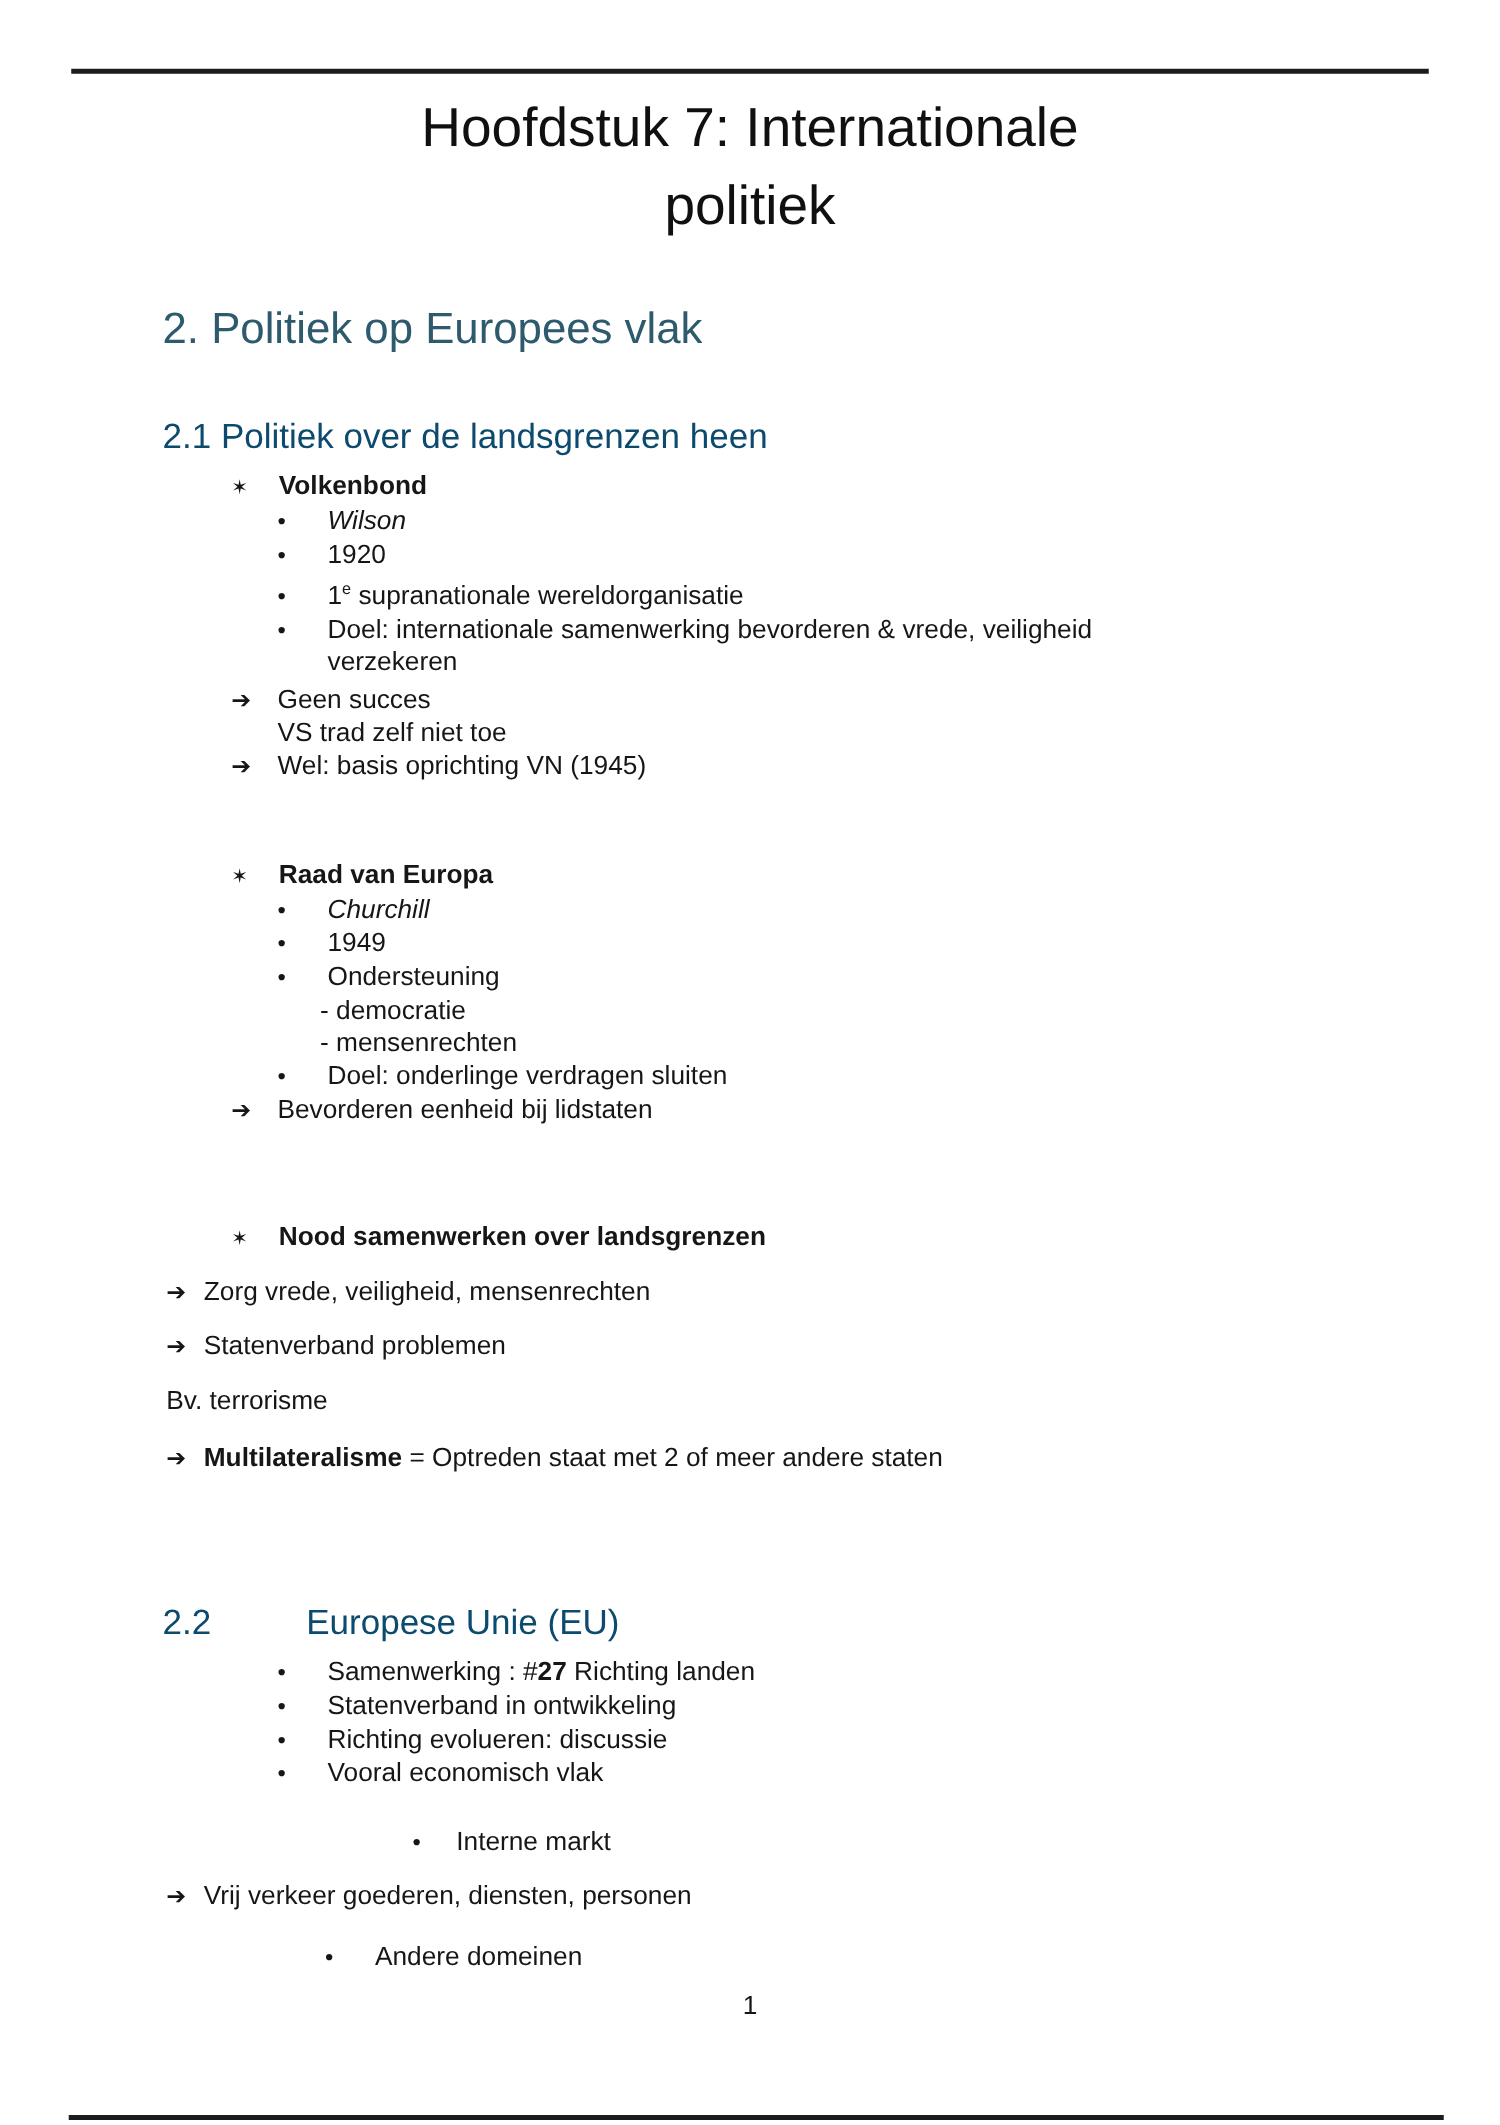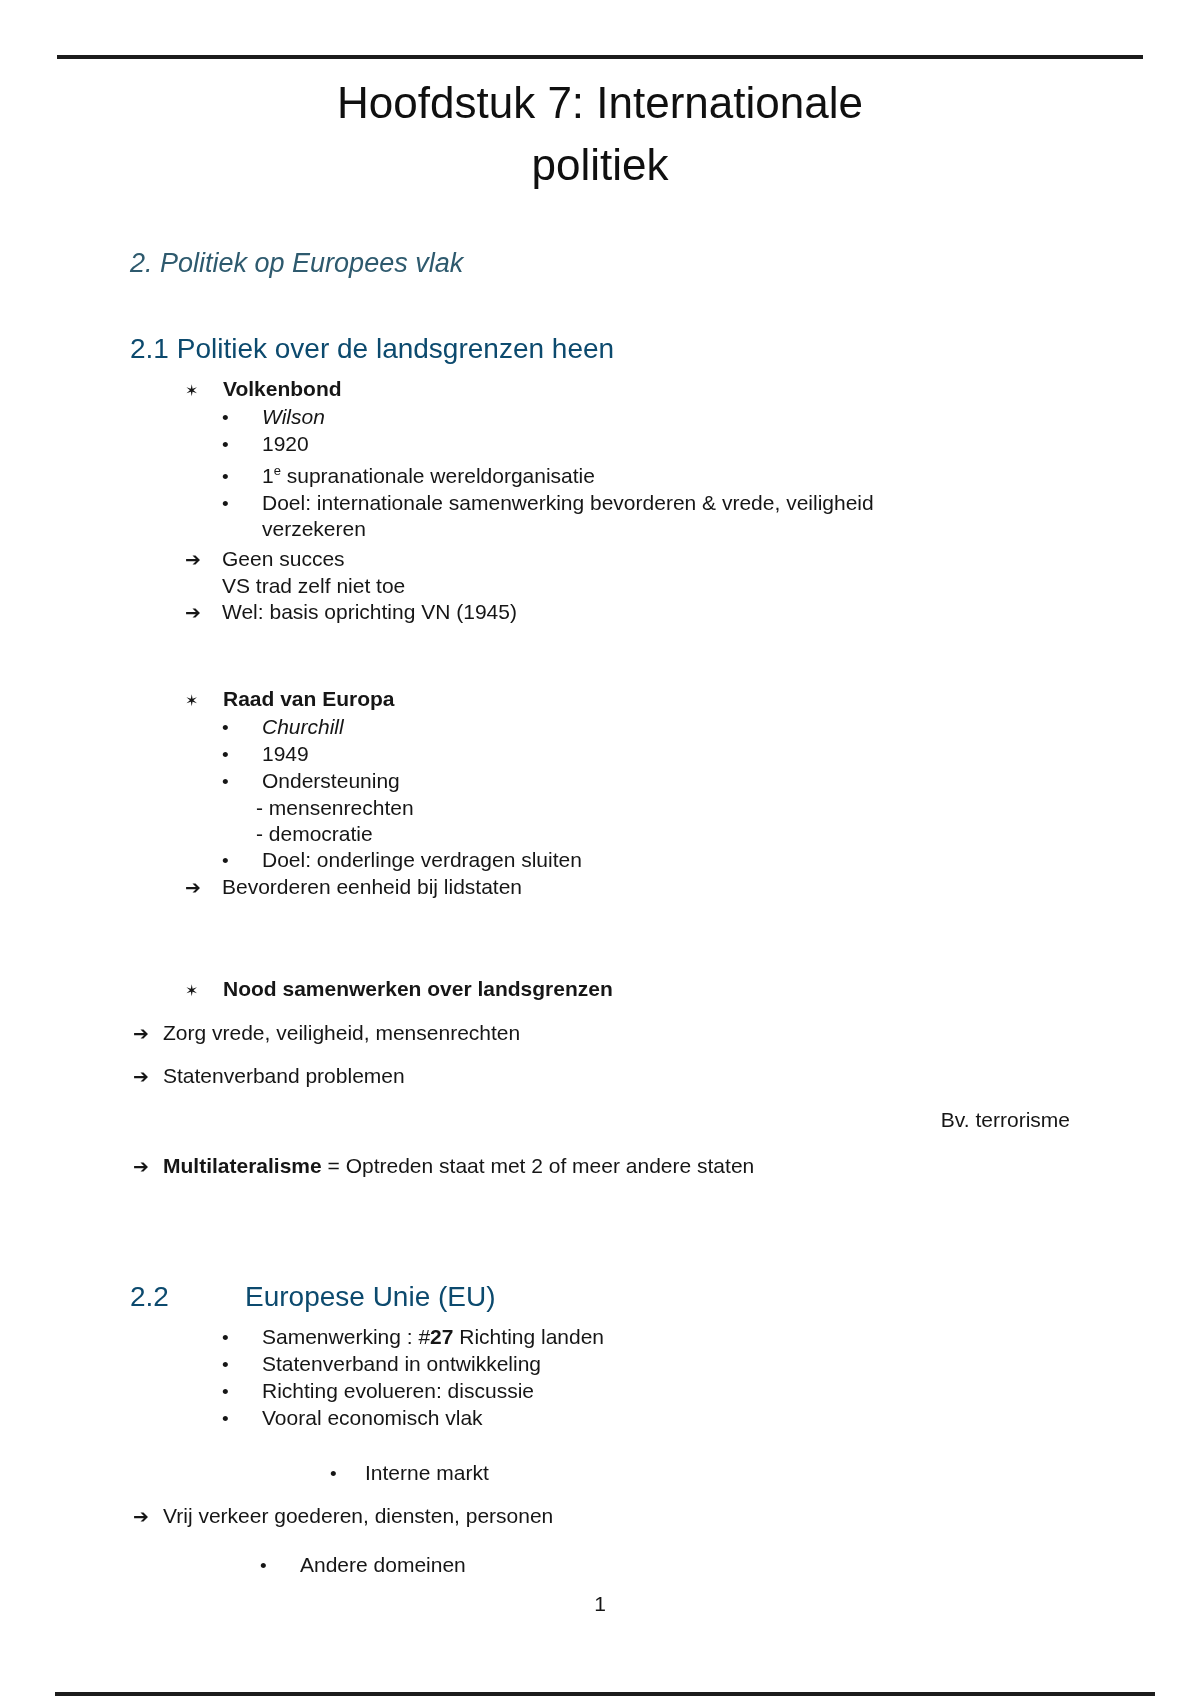--- a/index.html
+++ b/index.html
@@ -30,25 +30,24 @@
   }
 
   .content {
     position: absolute;
     top: 240px; left: 130px;
     width: 940px;
   }
 
   h2.sec {
     margin: 0;
-    font-size: 27px;
+    font-size: 35px;
     line-height: 46px;
     font-weight: 400;
     color: #2e5a6e;
-    font-style: italic;
   }
   h3.sub {
     margin: 44px 0 0 0;
     font-size: 28px;
     line-height: 38px;
     font-weight: 400;
     color: #0c4a6e;
   }
   h3.sub22 {
     margin: 96px 0 0 0;
@@ -87,21 +86,21 @@
   .lv-interne .marker { width: 35px; font-size: 19px; }
   .lv-andere  { padding-left: 130px; }
   .lv-andere .marker { width: 40px; font-size: 19px; }
 
   .it { font-style: italic; }
   .b  { font-weight: 700; }
   sup { font-size: 13px; }
 
   .mt4  { margin-top: 4px; }
   .mt16 { margin-top: 16px; }
-  .mt17 { margin-top: 17px; justify-content: flex-end; }
+  .mt17 { margin-top: 17px; }
   .mt20 { margin-top: 20px; }
   .mt22 { margin-top: 22px; }
   .mt28 { margin-top: 28px; }
   .mt60 { margin-top: 60px; }
   .mt75 { margin-top: 75px; }
   .mt6  { margin-top: 6px; }
 
   .page-num {
     margin-top: 12px;
     text-align: center;
@@ -173,24 +172,24 @@
   </div>
   <div class="li lv-dot">
     <span class="marker">•</span>
     <span class="txt">1949</span>
   </div>
   <div class="li lv-dot">
     <span class="marker">•</span>
     <span class="txt">Ondersteuning</span>
   </div>
   <div class="li lv-dash">
+    <span class="txt">- democratie</span>
+  </div>
+  <div class="li lv-dash">
     <span class="txt">- mensenrechten</span>
-  </div>
-  <div class="li lv-dash">
-    <span class="txt">- democratie</span>
   </div>
   <div class="li lv-dot">
     <span class="marker">•</span>
     <span class="txt">Doel: onderlinge verdragen sluiten</span>
   </div>
   <div class="li lv-arrow">
     <span class="marker">➔</span>
     <span class="txt">Bevorderen eenheid bij lidstaten</span>
   </div>
 

